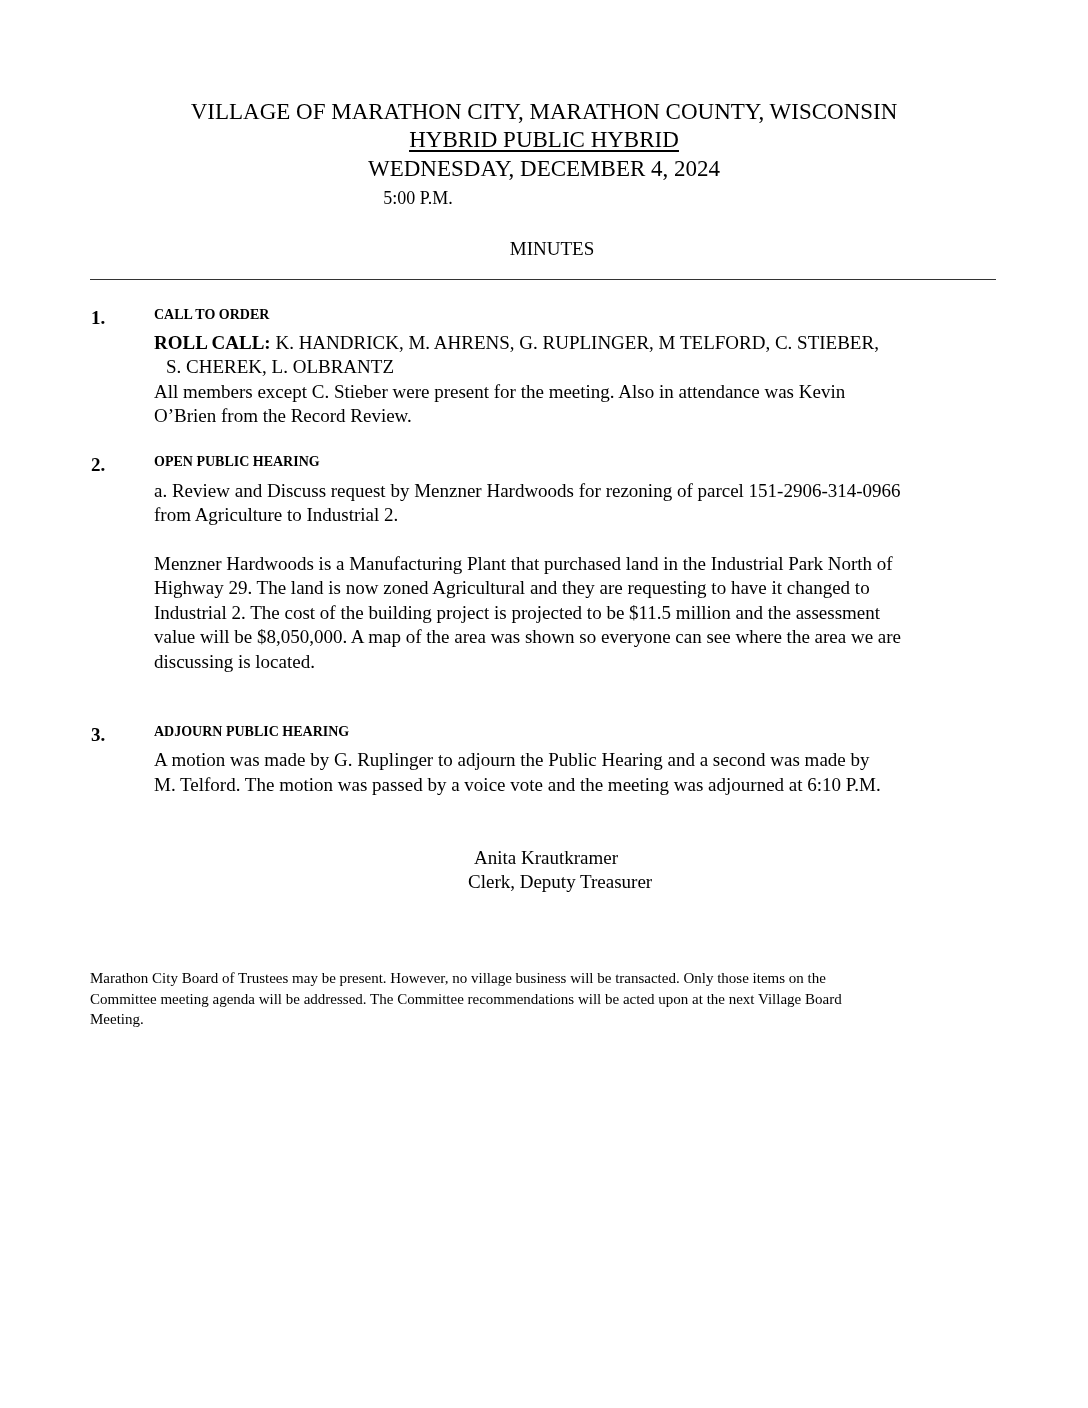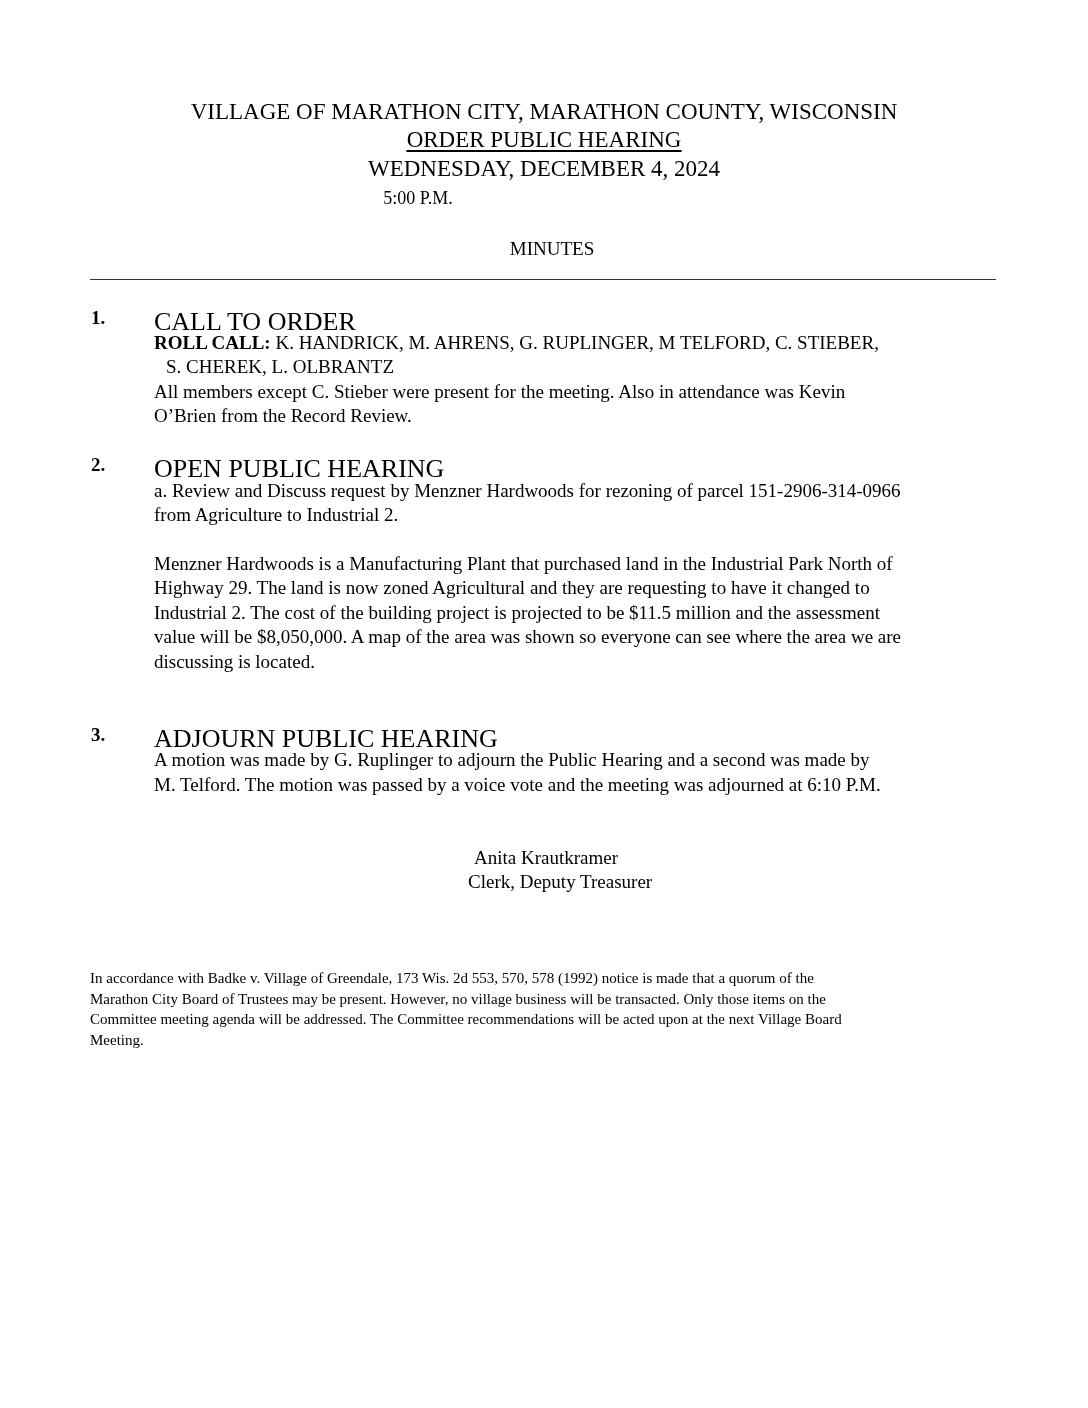--- a/index.html
+++ b/index.html
@@ -13,34 +13,34 @@
   .title { font-weight: normal; font-size: 23px; line-height: 28px; white-space: nowrap; }
   .t1 { top: 98px; }
   .t2 { top: 126px; text-decoration: underline; text-decoration-thickness: 2px; text-underline-offset: 3px; }
   .t3 { top: 155px; }
   .t4 { top: 184px; font-size: 18px; left: 0; width: 888px; text-align: center; padding-left: 0; }
   .t4 span { position: relative; left: -26px; }
   .minutes { top: 238px; font-size: 19px; margin-left: 8px; }
   .rule { left: 90px; top: 279px; width: 906px; height: 0; border-top: 1.5px solid #333; }
 
   .num { left: 91px; font-size: 19px; font-weight: bold; }
-  .sec-head { left: 154px; font-size: 26px; font-weight: normal; }
+  .sec-head { left: 154px; font-size: 14px; font-weight: bold; }
   .body-line { left: 154px; font-size: 19px; line-height: 24.5px; width: 850px; white-space: nowrap; }
   .rc-label { font-weight: bold; }
 
   .sig { font-size: 19px; white-space: nowrap; }
 
   .footer { left: 90px; top: 968px; width: 910px; font-size: 15px; line-height: 20.5px; }
   .footer div { white-space: nowrap; }
 </style>
 </head>
 <body>
 
 <div class="abs center title t1">VILLAGE OF MARATHON CITY, MARATHON COUNTY, WISCONSIN</div>
-<div class="abs center title t2"><span style="text-decoration: underline; text-decoration-thickness: 2px; text-underline-offset: 3px;">ORDER PUBLIC HEARING</span></div>
+<div class="abs center title t2"><span style="text-decoration: underline; text-decoration-thickness: 2px; text-underline-offset: 3px;">HYBRID PUBLIC HYBRID</span></div>
 <div class="abs center title t3">WEDNESDAY, DECEMBER 4, 2024</div>
 <div class="abs title t4"><span>5:00 P.M.</span></div>
 <div class="abs center minutes">MINUTES</div>
 <div class="abs rule"></div>
 
 <div class="abs num" style="top:307px;">1.</div>
 <div class="abs sec-head" style="top:307px;">CALL TO ORDER</div>
 <div class="abs body-line" style="top:331px;"><span class="rc-label">ROLL CALL:</span><span> K. HANDRICK, M. AHRENS, G. RUPLINGER, M TELFORD, C. STIEBER,</span></div>
 <div class="abs body-line" style="top:355px;margin-left:12px;">S. CHEREK, L. OLBRANTZ</div>
 <div class="abs body-line" style="top:380px;">All members except C. Stieber were present for the meeting. Also in attendance was Kevin</div>
@@ -58,17 +58,16 @@
 
 <div class="abs num" style="top:724px;">3.</div>
 <div class="abs sec-head" style="top:724px;">ADJOURN PUBLIC HEARING</div>
 <div class="abs body-line" style="top:748px;">A motion was made by G. Ruplinger to adjourn the Public Hearing and a second was made by</div>
 <div class="abs body-line" style="top:773px;">M. Telford. The motion was passed by a voice vote and the meeting was adjourned at 6:10 P.M.</div>
 
 <div class="abs sig" style="left:474px; top:847px;">Anita Krautkramer</div>
 <div class="abs sig" style="left:468px; top:871px;text-align:right;">Clerk, Deputy Treasurer</div>
 
 <div class="abs footer">
-  <div>In accordance with Badke v. Village of Greendale, 173 Wis. 2d 553, 570, 578 (1992) notice is made that a quorum of the</div>
   <div>Marathon City Board of Trustees may be present.  However, no village business will be transacted.  Only those items on the</div>
   <div>Committee meeting agenda will be addressed.  The Committee recommendations will be acted upon at the next Village Board</div>
   <div>Meeting.</div>
 </div>
 
 </body></html>

